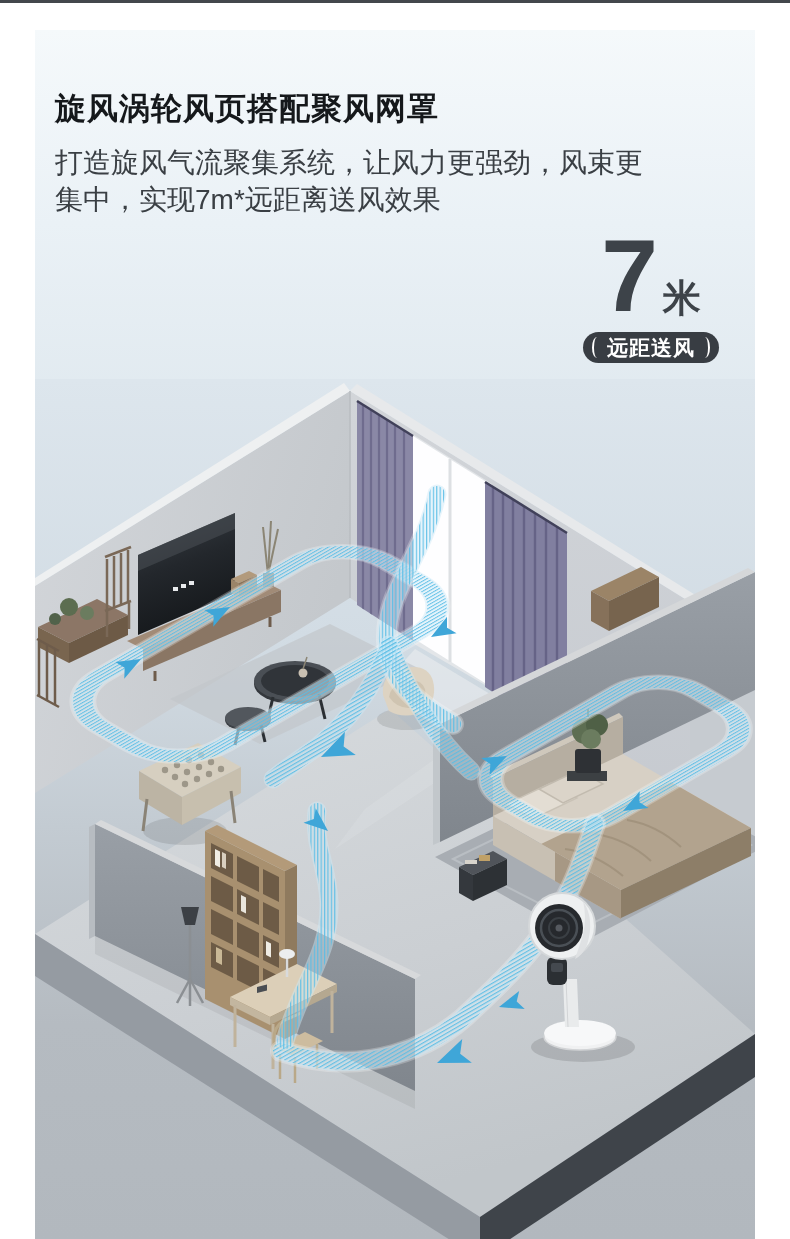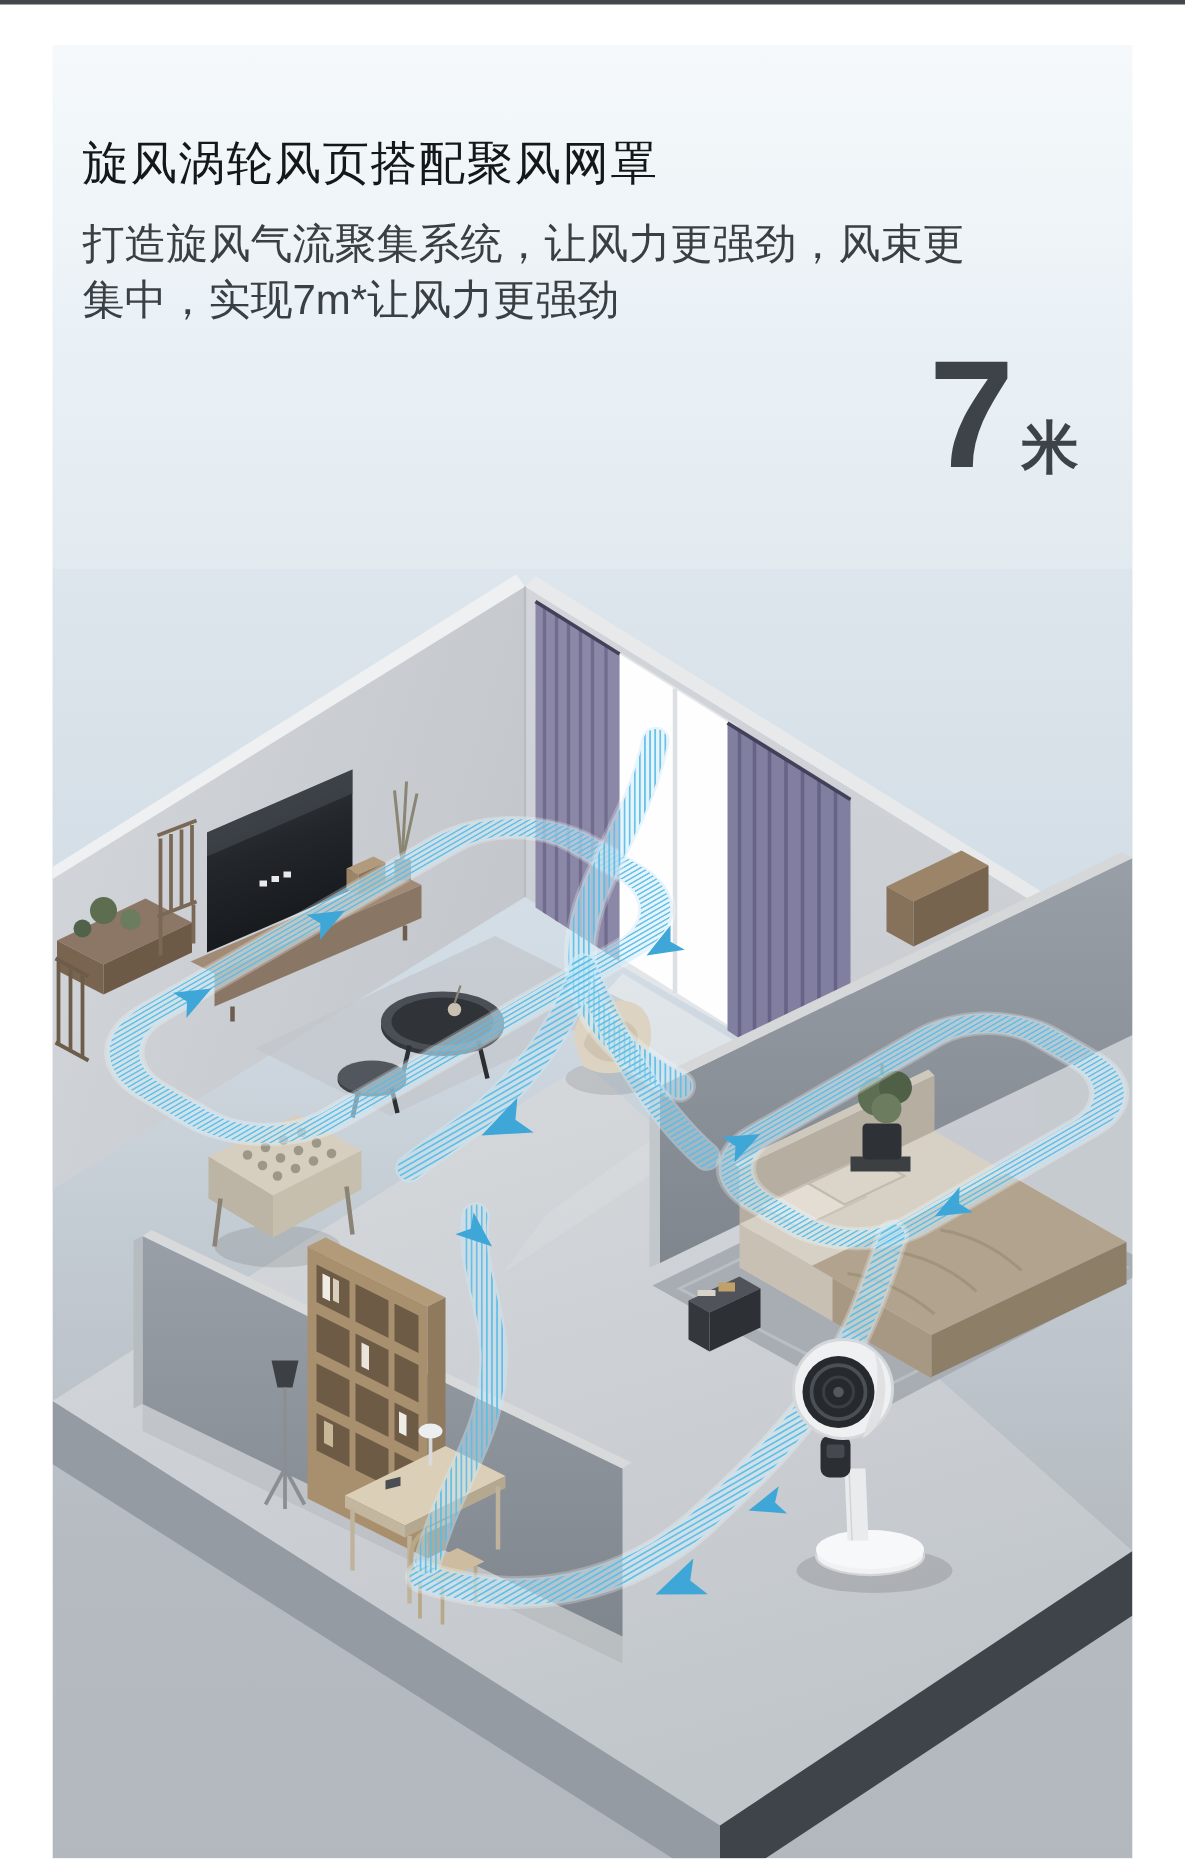--- a/index.html
+++ b/index.html
@@ -9,21 +9,21 @@
     font-family:"Liberation Sans","DejaVu Sans",sans-serif;
   }
   .top-strip{position:absolute;left:0;top:0;width:790px;height:3px;background:#43474c;}
   .panel{
     position:absolute;left:35px;top:30px;width:720px;height:1209px;
     background:linear-gradient(180deg,#f5f9fb 0%,#eaf1f6 16%,#e0e9ef 32%,#dce5ec 46%,#dbe4eb 100%);
     overflow:hidden;
   }
   .title{
     position:absolute;left:20px;top:58px;
-    font-size:31px;font-weight:400;color:#15181b;letter-spacing:1px;white-space:nowrap;
+    font-size:31px;font-weight:700;color:#15181b;letter-spacing:1px;white-space:nowrap;
   }
   .subtitle{
     position:absolute;left:20px;top:114px;
     font-size:28px;color:#3a3f44;line-height:37px;white-space:nowrap;
   }
   .metric{position:absolute;right:36px;top:200px;text-align:center;}
   .metric-line{display:flex;align-items:baseline;justify-content:center;}
   .metric-value{font-size:102px;line-height:0.92;font-weight:700;color:#3d4349;}
   .metric-unit{font-size:38px;font-weight:700;color:#3d4349;margin-left:5px;}
   .badge{
@@ -40,27 +40,32 @@
 <body>
 
 <div class="top-strip"></div>
 
 <div class="panel">
 
   <div class="title">旋风涡轮风页搭配聚风网罩</div>
 
   <div class="subtitle">
     <div>打造旋风气流聚集系统，让风力更强劲，风束更</div>
-    <div>集中，实现7m*让风力更强劲</div>
+    <div>集中，实现7m*远距离送风效果</div>
   </div>
 
   <div class="metric">
     <div class="metric-line">
       <span class="metric-value">7</span>
       <span class="metric-unit">米</span>
+    </div>
+    <div class="badge">
+      <span class="arc arc-l"></span>
+      <span class="badge-text">远距送风</span>
+      <span class="arc arc-r"></span>
     </div>
   </div>
 
   <svg class="scene" viewBox="0 0 720 860">
     <defs>
       <linearGradient id="gSky" x1="0" y1="0" x2="0" y2="1">
         <stop offset="0" stop-color="#dde6ed"></stop>
           <stop offset="0.3" stop-color="#d2dce4"></stop>
         <stop offset="0.52" stop-color="#c3cbd2"></stop>
           <stop offset="0.75" stop-color="#b5bbc1"></stop>

